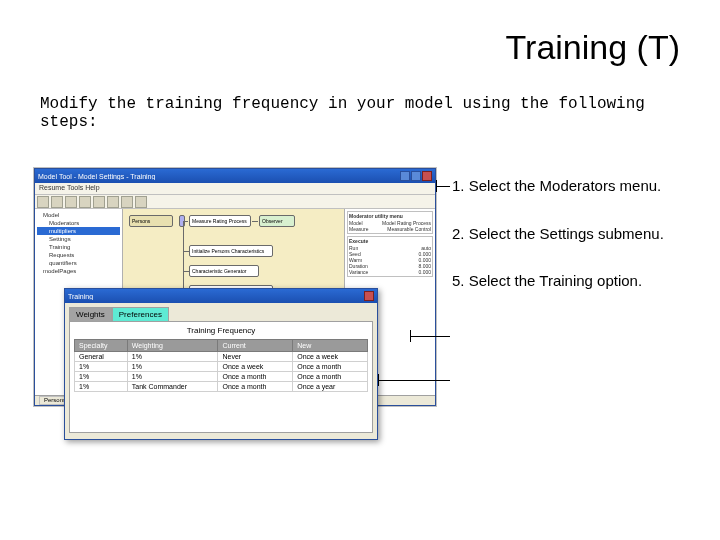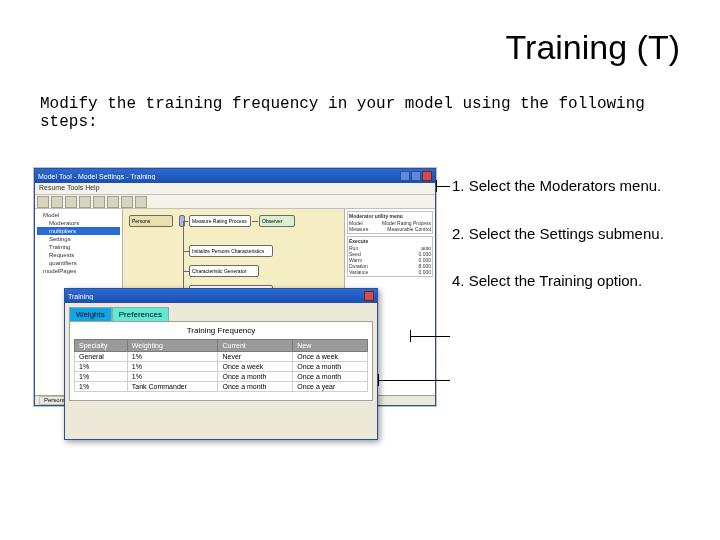--- a/index.html
+++ b/index.html
@@ -35,22 +35,22 @@
   .right-pane { width: 90px; background: #fff; font-size: 5px; padding: 2px; color: #333; }
   .rp-section { border: 1px solid #c0c0c0; margin-bottom: 2px; padding: 1px; }
   .rp-head { font-weight: bold; font-size: 5px; margin-bottom: 1px; }
   .rp-row { display: flex; justify-content: space-between; white-space: nowrap; overflow: hidden; }
   .statusbar { height: 10px; background: #ece9d8; border-top: 1px solid #a0a0a0; font-size: 6px; padding: 0 4px; display: flex; }
   .status-cell { border: 1px solid #c0c0c0; padding: 0 4px; margin-right: 2px; }
   .dialog { position: absolute; left: 30px; top: 120px; width: 314px; height: 152px; border: 1px solid #2a4f9b; background: #ece9d8; box-shadow: 2px 2px 6px rgba(0,0,0,0.4); }
   .dialog-body { padding: 4px; }
   .tab-row { display: flex; font-size: 8px; }
   .tab { border: 1px solid #a0a0a0; border-bottom: none; padding: 2px 6px; background: #5eead4; }
-  .tab.active { background: #0ea5e9; }
-  .tab-content { border: 1px solid #a0a0a0; background: #fff; height: 80px; padding: 4px; position: relative; }
+  .tab.active { background: #a3a3a3; }
+  .tab-content { border: 1px solid #a0a0a0; background: #fff; height: 112px; padding: 4px; position: relative; }
   .tf-title { font-size: 8px; text-align: center; margin-bottom: 4px; }
   .tf-table { width: 100%; font-size: 7px; border-collapse: collapse; }
   .tf-table th { background: #9a9a9a; color: #fff; font-weight: normal; text-align: left; padding: 2px 4px; border: 1px solid #7a7a7a; }
   .tf-table td { background: #fff; padding: 1px 4px; border: 1px solid #d0d0d0; }
   .steps { position: absolute; left: 452px; top: 176px; width: 228px; font-size: 15px; line-height: 1.3; }
   .step { margin-bottom: 28px; }
   .callout { position: absolute; background: #000; }
   .callout-h { height: 1px; }
   .callout-v { width: 1px; }
   .return-link { position: absolute; right: 40px; bottom: 18px; font-size: 14px; color: #1a4fcc; text-decoration: underline; cursor: pointer; }
@@ -201,21 +201,21 @@
           </tbody>
             </table>
         </div>
       </div>
     </div>
   </div>
 
   <div class="steps">
     <div class="step">1.  Select the Moderators menu.</div>
     <div class="step">2.  Select the Settings submenu.</div>
-    <div class="step">4.  Select the Training option.</div>
+    <div class="step">5.  Select the Training option.</div>
   </div>
 
   <div class="callout callout-h" style="left:436px;top:186px;width:14px"></div>
   <div class="callout callout-v" style="left:436px;top:180px;height:12px"></div>
 
   <div class="callout callout-h" style="left:410px;top:336px;width:40px"></div>
   <div class="callout callout-v" style="left:410px;top:330px;height:12px"></div>
 
   <div class="callout callout-h" style="left:378px;top:380px;width:72px"></div>
   <div class="callout callout-v" style="left:378px;top:374px;height:12px"></div>

